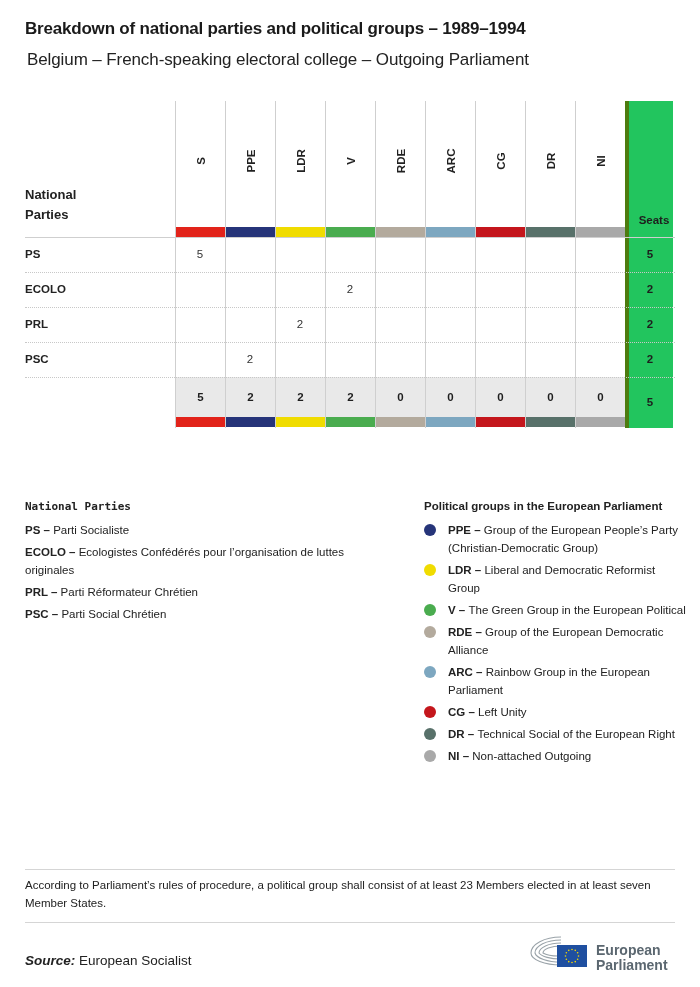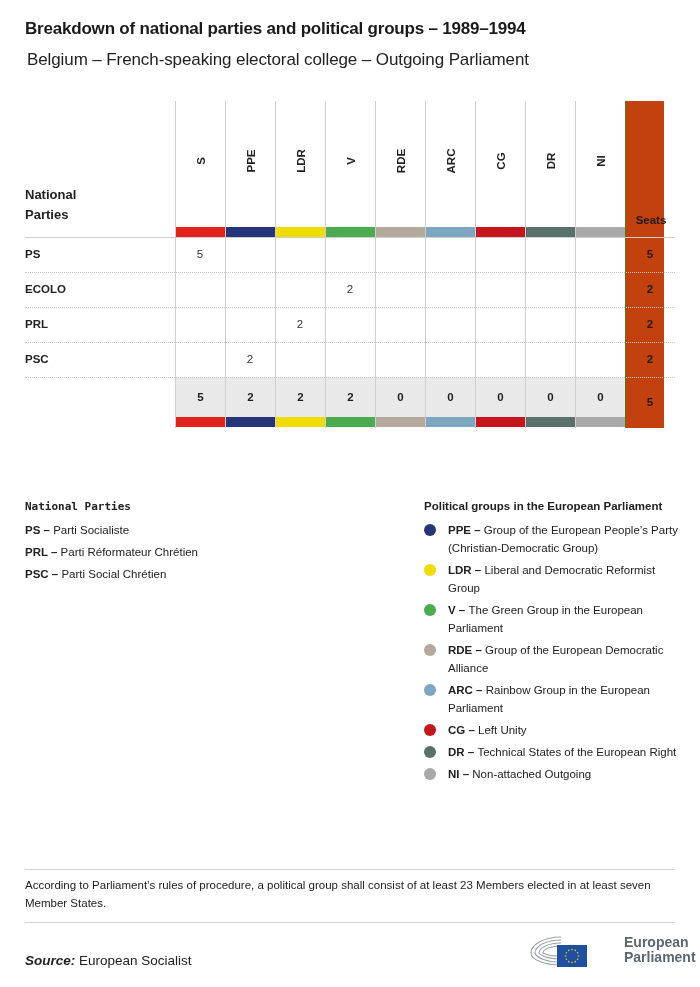--- a/index.html
+++ b/index.html
@@ -11,21 +11,21 @@
 
   
   .tbl { position: absolute; left: 25px; top: 101px; width: 650px; height: 327px; }
   .np-head { position: absolute; left: 0; top: 84px; font-size: 13px; font-weight: bold; line-height: 20px; color: #222; }
   .col { position: absolute; top: 0; width: 50px; height: 327px; border-left: 1px solid #cfcfcf; }
   .col .glabel { position: absolute; left: 0; top: 50px; width: 50px; height: 20px; display: flex; align-items: center; justify-content: center; }
   .col .glabel span { display: inline-block; transform: rotate(-90deg); font-size: 11.5px; font-weight: bold; white-space: nowrap; color: #222; }
   .col .topbar { position: absolute; left: 0; top: 126px; width: 49px; height: 10px; }
   .col .botbar { position: absolute; left: 0; top: 316px; width: 49px; height: 10px; }
   .col .tot { position: absolute; left: 0; top: 276px; width: 49px; height: 40px; background: #e9e9e9; display: flex; align-items: center; justify-content: center; font-size: 11.5px; font-weight: bold; }
-  .seats-col { position: absolute; left: 600px; top: 0; width: 39px; height: 327px; background: #c2410c; border-left: 1px solid #4d7c0f; }
+  .seats-col { position: absolute; left: 600px; top: 0; width: 48px; height: 327px; background: #22c55e; border-left: 4px solid #4d7c0f; }
   .seats-col .shead { position: absolute; left: 0; top: 113px; width: 50px; text-align: center; font-size: 11.5px; font-weight: bold; }
   .rowline { position: absolute; left: 0; width: 650px; height: 0; border-top: 1px dotted #c8c8c8; }
   .rowline.solid { border-top: 1px solid #cfcfcf; }
   .row { position: absolute; left: 0; width: 650px; height: 35px; }
   .row .plabel { position: absolute; left: 0; top: 0; height: 35px; line-height: 35px; font-size: 11.5px; font-weight: bold; color: #222; }
   .row .cell { position: absolute; top: 0; width: 50px; height: 35px; line-height: 35px; text-align: center; font-size: 11.5px; color: #333; }
   .row .seat { position: absolute; left: 600px; top: 0; width: 50px; height: 35px; line-height: 35px; text-align: center; font-size: 11.5px; font-weight: bold; }
   .grand { position: absolute; left: 600px; top: 276px; width: 50px; height: 50px; display: flex; align-items: center; justify-content: center; font-size: 11.5px; font-weight: bold; }
 
   
@@ -39,21 +39,21 @@
   .leg-pg .item { position: relative; padding-left: 24px; font-size: 11.5px; line-height: 18px; margin-bottom: 4px; color: #222; }
   .leg-pg .dot { position: absolute; left: 0; top: 3px; width: 12px; height: 12px; border-radius: 50%; }
 
   .hr { position: absolute; left: 25px; width: 650px; height: 0; border-top: 1px solid #d5d5d5; }
   .note { position: absolute; left: 25px; top: 876px; width: 650px; font-size: 11.5px; line-height: 18px; color: #222; }
   .source { position: absolute; left: 25px; top: 953px; font-size: 13.5px; color: #222; }
   .source b { font-weight: bold; font-style: italic; }
 
   .logo { position: absolute; left: 527px; top: 931px; width: 150px; height: 38px; }
   .logo .mark { position: absolute; left: 0; top: 0; width: 64px; height: 38px; }
-  .logo .ltext { position: absolute; left: 69px; top: 4px; font-size: 14px; font-weight: bold; line-height: 15px; color: #5b6770; margin-left: 28px; }
+  .logo .ltext { position: absolute; left: 69px; top: 12px; font-size: 14px; font-weight: bold; line-height: 15px; color: #5b6770; }
 </style>
 </head>
 <body>
 
 <div class="title">Breakdown of national parties and political groups – 1989–1994</div>
 <div class="subtitle">Belgium – French-speaking electoral college – Outgoing Parliament</div>
 
 <div class="tbl">
   <div class="np-head">
     <div>National</div>
@@ -195,35 +195,36 @@
       </div>
       <div class="rowline" style="top: 276px;"></div>
     </div>
   <div class="grand">5</div>
 </div>
 
 <div class="leg-np">
   <h3>National Parties</h3>
   <div id="np-items">
       <div class="item"><b>PS</b><b> – </b><span>Parti Socialiste</span></div>
+      <div class="item"><b>ECOLO</b><b> – </b><span>Ecologistes Confédérés pour l’organisation de luttes originales</span></div>
       <div class="item"><b>PRL</b><b> – </b><span>Parti Réformateur Chrétien</span></div>
       <div class="item"><b>PSC</b><b> – </b><span>Parti Social Chrétien</span></div>
     </div>
 </div>
 
 <div class="leg-pg">
   <h3>Political groups in the European Parliament</h3>
   <div id="pg-items">
       <div class="item"><span class="dot" style="background: rgb(38, 52, 121);"></span><b>PPE</b><b> – </b><span>Group of the European People’s Party (Christian-Democratic Group)</span></div>
       <div class="item"><span class="dot" style="background: rgb(240, 220, 0);"></span><b>LDR</b><b> – </b><span>Liberal and Democratic Reformist Group</span></div>
-      <div class="item"><span class="dot" style="background: rgb(74, 172, 79);"></span><b>V</b><b> – </b><span>The Green Group in the European Parliament</span></div>
+      <div class="item"><span class="dot" style="background: rgb(74, 172, 79);"></span><b>V</b><b> – </b><span>The Green Group in the European Political</span></div>
       <div class="item"><span class="dot" style="background: rgb(179, 170, 157);"></span><b>RDE</b><b> – </b><span>Group of the European Democratic Alliance</span></div>
       <div class="item"><span class="dot" style="background: rgb(125, 167, 192);"></span><b>ARC</b><b> – </b><span>Rainbow Group in the European Parliament</span></div>
       <div class="item"><span class="dot" style="background: rgb(196, 22, 28);"></span><b>CG</b><b> – </b><span>Left Unity</span></div>
-      <div class="item"><span class="dot" style="background: rgb(88, 113, 106);"></span><b>DR</b><b> – </b><span>Technical States of the European Right</span></div>
+      <div class="item"><span class="dot" style="background: rgb(88, 113, 106);"></span><b>DR</b><b> – </b><span>Technical Social of the European Right</span></div>
       <div class="item"><span class="dot" style="background: rgb(169, 169, 169);"></span><b>NI</b><b> – </b><span>Non-attached Outgoing</span></div>
     </div>
 </div>
 
 <div class="hr" style="top:869px"></div>
 <div class="note">According to Parliament’s rules of procedure, a political group shall consist of at least 23 Members elected in at least seven Member States.</div>
 <div class="hr" style="top:922px"></div>
 
 <div class="source">
   <b>Source:</b>

